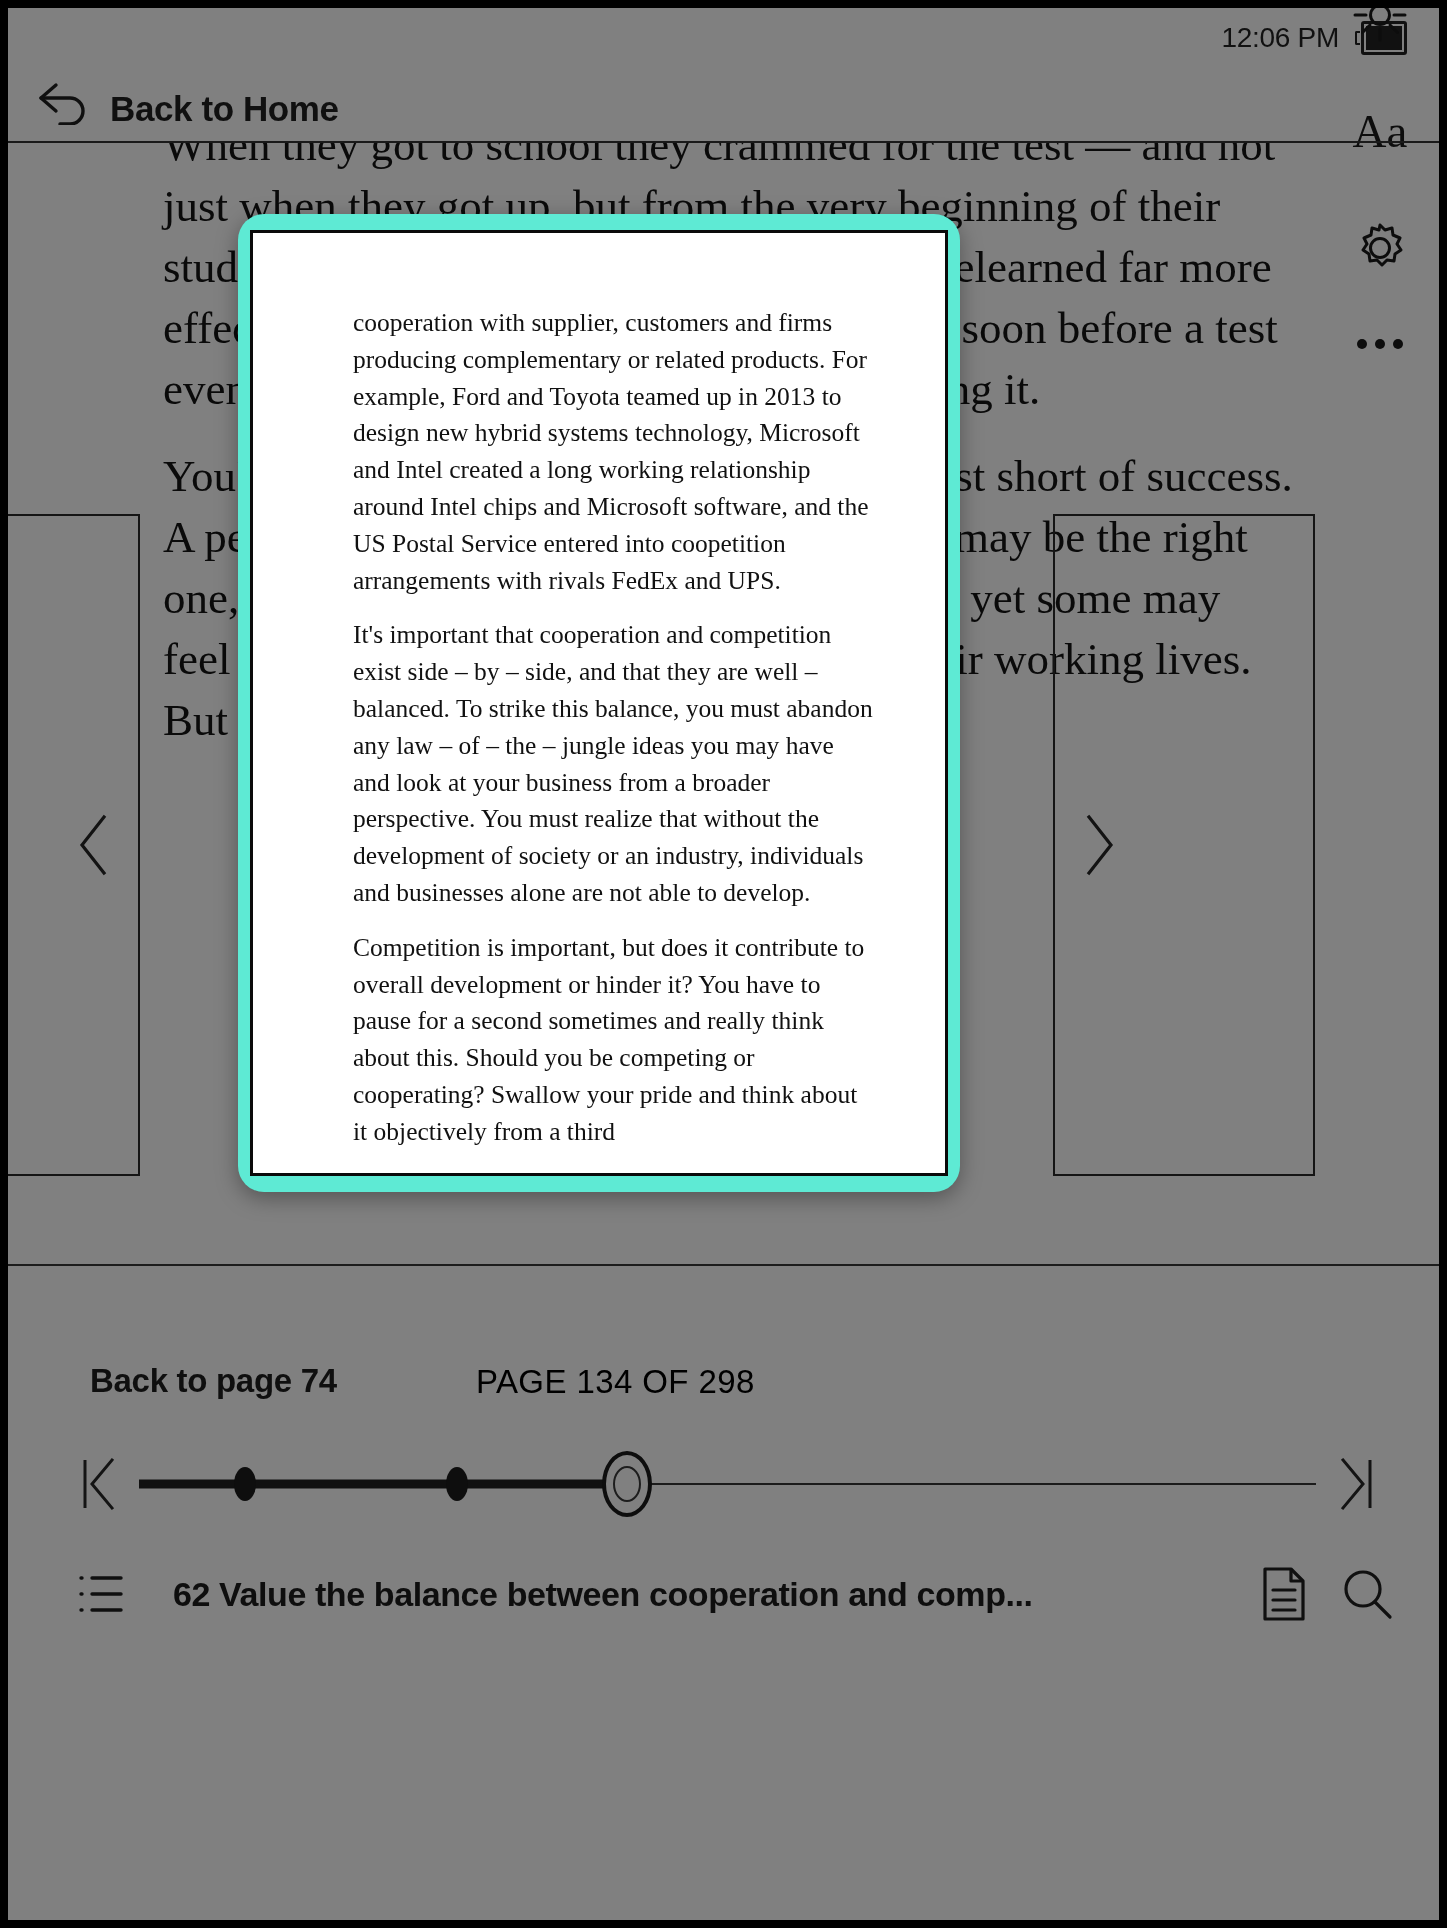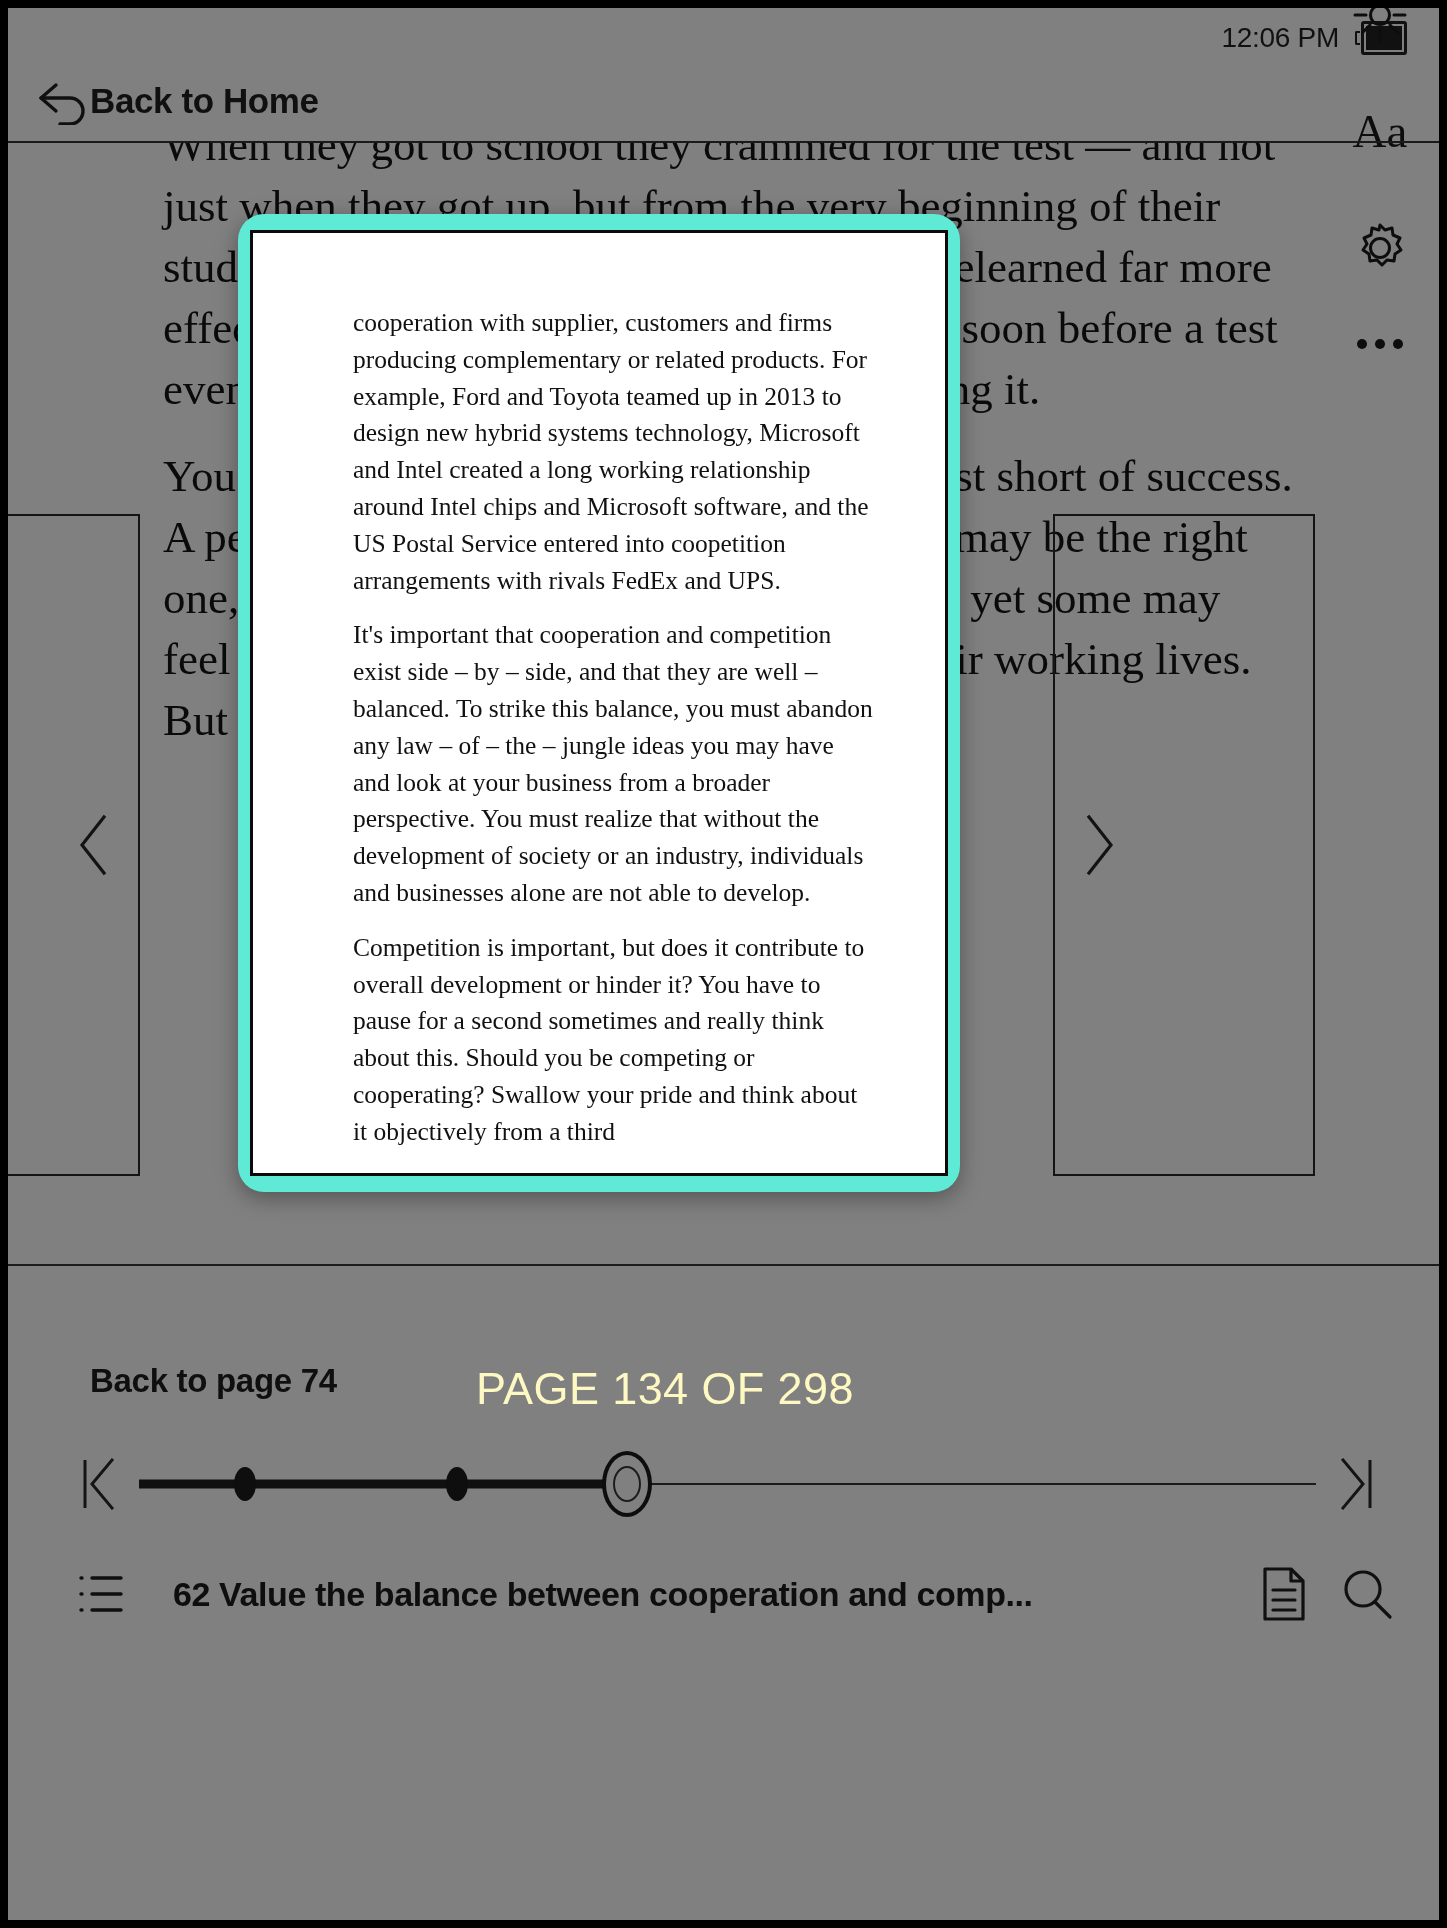--- a/index.html
+++ b/index.html
@@ -52,21 +52,21 @@
     position:absolute; left:11px; top:5px; width:36px; height:24px;
     background:#111;
   }
   
   .topbar{
     position:absolute; left:0; top:60px; width:100%; height:73px;
     display:flex; align-items:center;
     box-sizing:border-box;
     padding:0 30px 0 28px;
   }
-  .back-wrap{display:flex; align-items:flex-start; cursor:pointer;}
+  .back-wrap{display:flex; align-items:flex-end; gap:20px; cursor:pointer;}
   .back-label{
     font-size:35px; font-weight:700; color:#101010;
     letter-spacing:-0.4px;
   }
   .topbar-spacer{flex:1;}
   .top-icons{display:flex; align-items:center; gap:64px;flex-direction:column;}
   .top-icons .ic{display:flex; align-items:center; justify-content:center; cursor:pointer;}
   .aa{
     font-family:"Liberation Serif", serif;
     font-size:47px; color:#0d0d0d; line-height:1;
@@ -148,21 +148,21 @@
   .page-row{
     position:absolute; left:0; top:98px; width:100%; height:50px;
   }
   .back-to-page{
     position:absolute; left:82px; top:0;
     font-size:33px; font-weight:700; color:#0f0f0f;
     letter-spacing:-0.3px; cursor:pointer;
   }
   .page-of{
     position:absolute; left:468px; top:1px;
-    font-size:45px; font-weight:400; color:#fef9c3;
+    font-size:33px; font-weight:400; color:#000000;
     letter-spacing:0.4px;
   }
   
   .slider-row{
     position:absolute; left:0; top:172px; width:100%; height:96px;
   }
   .skip{
     position:absolute; top:50%; transform:translateY(-50%);
     width:46px;height:56px; cursor:pointer;
   }

